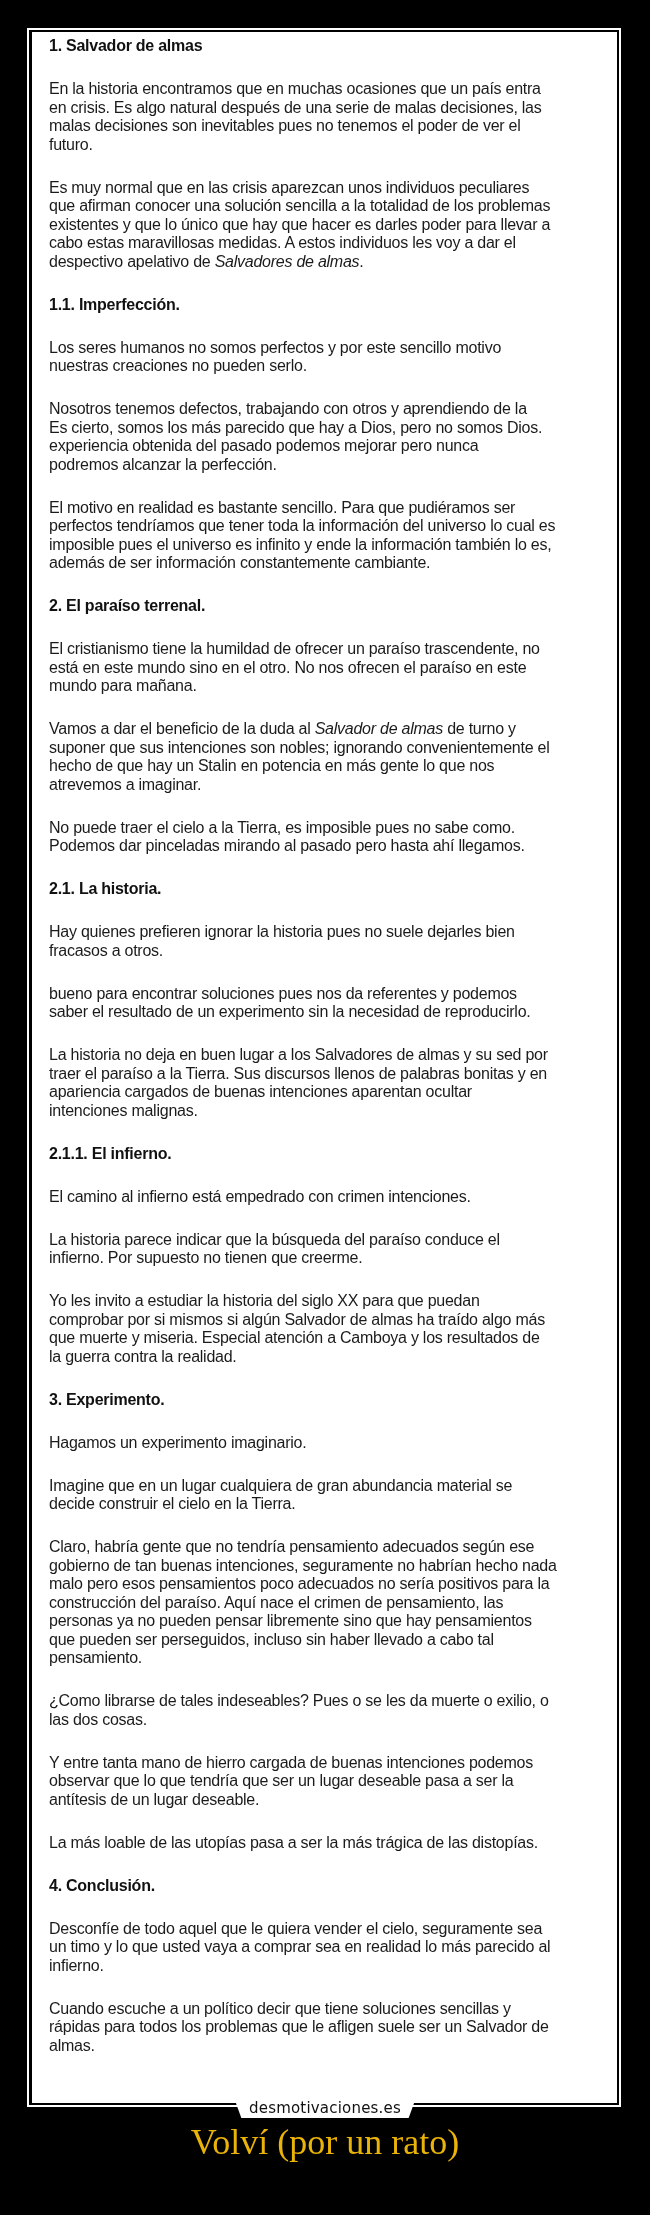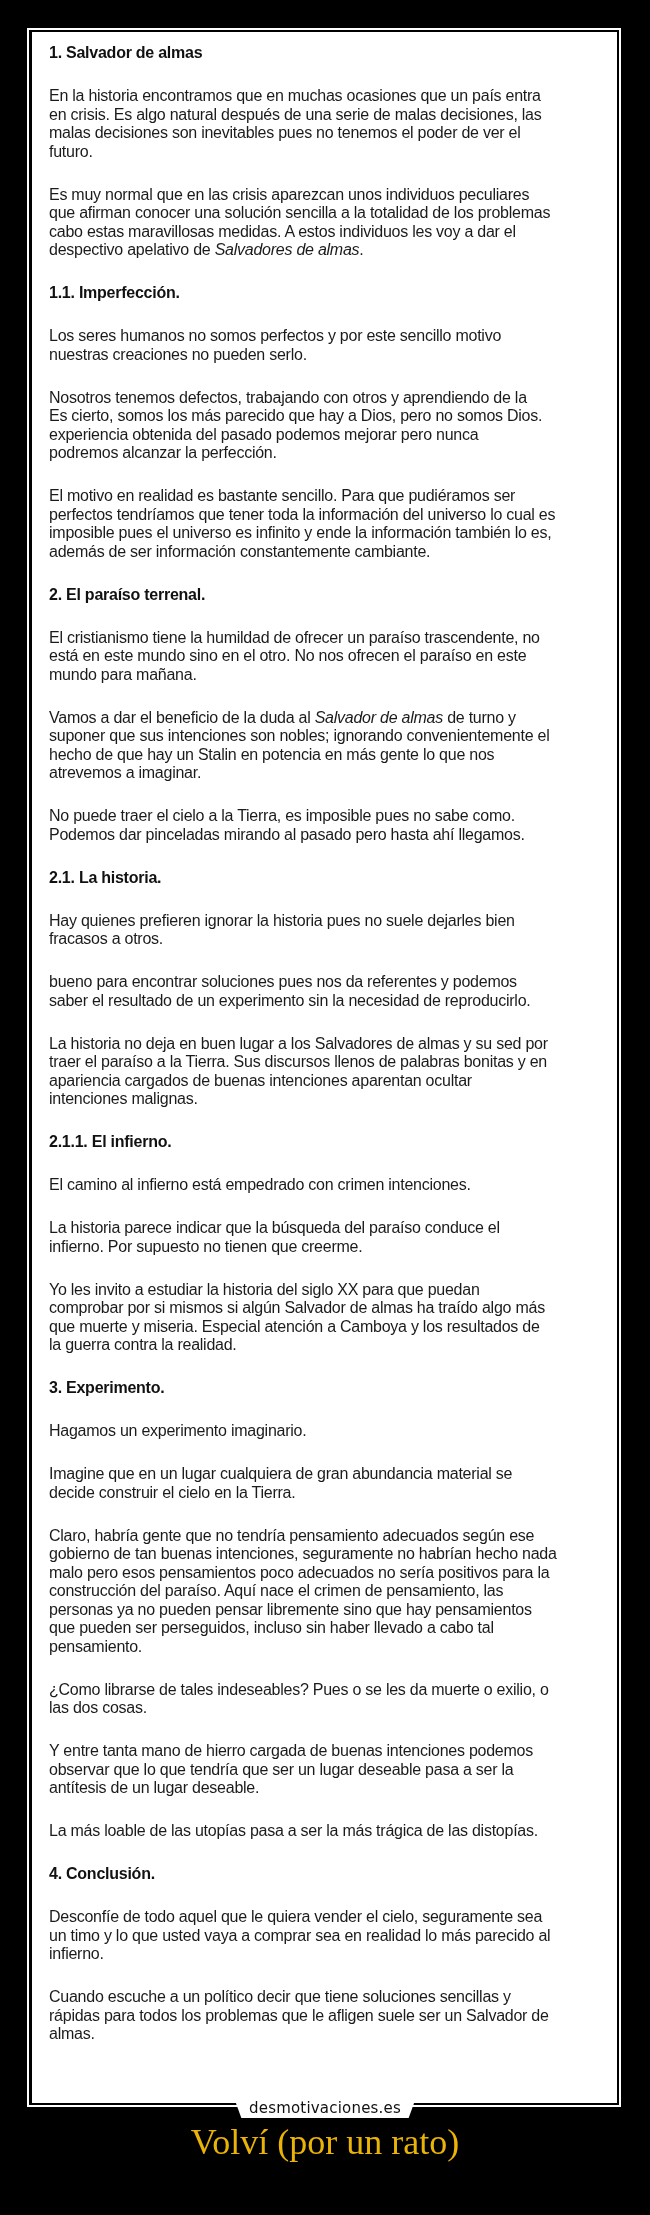--- a/index.html
+++ b/index.html
@@ -6,21 +6,21 @@
   body {
     width: 650px; height: 2215px; background: #000; position: relative; overflow: hidden;
     font-family: "Liberation Sans", sans-serif;
   }
   .frame {
     position: absolute; left: 27px; top: 28px; width: 594px; height: 2079px;
     border: 2px solid #fff; box-sizing: border-box; background: #000;
   }
   .panel {
     position: absolute; left: 32px; top: 32px; width: 585px; height: 2071px;
-    background: #fff; box-sizing: border-box; padding: 12px 0 0 17px;
+    background: #fff; box-sizing: border-box; padding: 5px 0 0 17px;
   }
   .content { width: 568px; color: #1b1b1b; font-size: 16px; line-height: 18.5px; letter-spacing: -0.25px; }
   .content h2 { font-size: 16px; font-weight: bold; margin: 0 0 24.5px 0; line-height: 18.5px; color: #111; }
   .content p { margin: 0 0 24.5px 0; }
   .content .line { display: block; white-space: nowrap; }
   .content em { font-style: italic; margin-top: 8px; }
   .logo {
     position: absolute; left: 236px; top: 2097px; width: 178px; height: 21px;
     background: #ffffff; clip-path: polygon(4% 0, 96% 0, 100% 30%, 97% 100%, 3% 100%, 0 30%);
     display: flex; align-items: center; justify-content: center;
@@ -40,20 +40,21 @@
       <h2>1. Salvador de almas</h2>
       <p>
         <span class="line">En la historia encontramos que en muchas ocasiones que un país entra</span>
         <span class="line">en crisis. Es algo natural después de una serie de malas decisiones, las</span>
         <span class="line">malas decisiones son inevitables pues no tenemos el poder de ver el</span>
         <span class="line">futuro.</span>
       </p>
       <p>
         <span class="line">Es muy normal que en las crisis aparezcan unos individuos peculiares</span>
         <span class="line">que afirman conocer una solución sencilla a la totalidad de los problemas</span>
+        <span class="line">existentes y que lo único que hay que hacer es darles poder para llevar a</span>
         <span class="line">cabo estas maravillosas medidas. A estos individuos les voy a dar el</span>
         <span class="line">despectivo apelativo de <em>Salvadores de almas</em>.</span>
       </p>
       <h2>1.1. Imperfección.</h2>
       <p>
         <span class="line">Los seres humanos no somos perfectos y por este sencillo motivo</span>
         <span class="line">nuestras creaciones no pueden serlo.</span>
       </p>
       <p>
         <span class="line">Nosotros tenemos defectos, trabajando con otros y aprendiendo de la</span>

